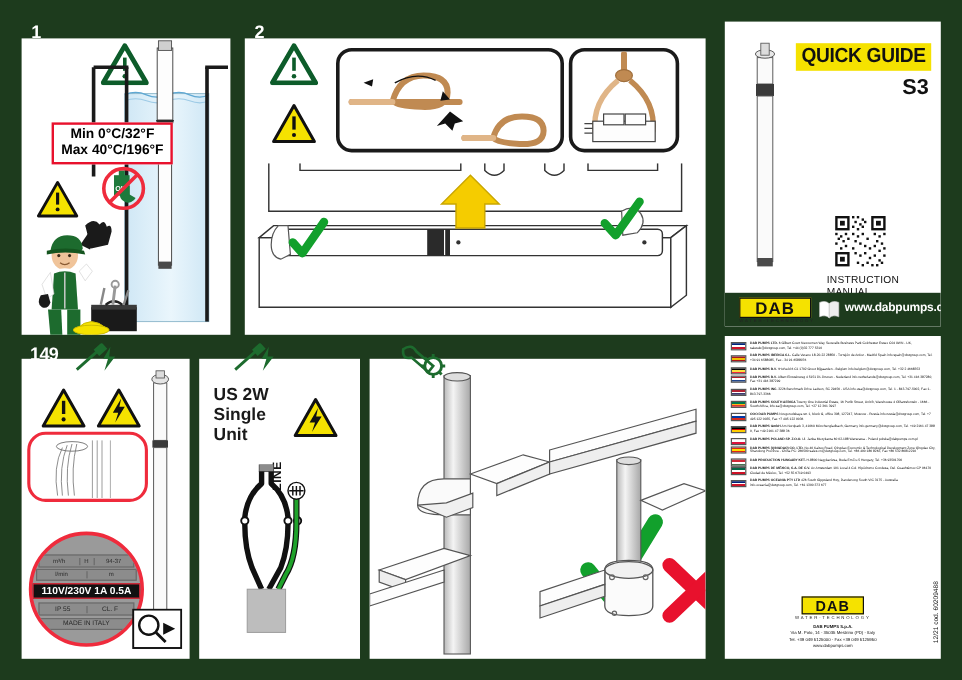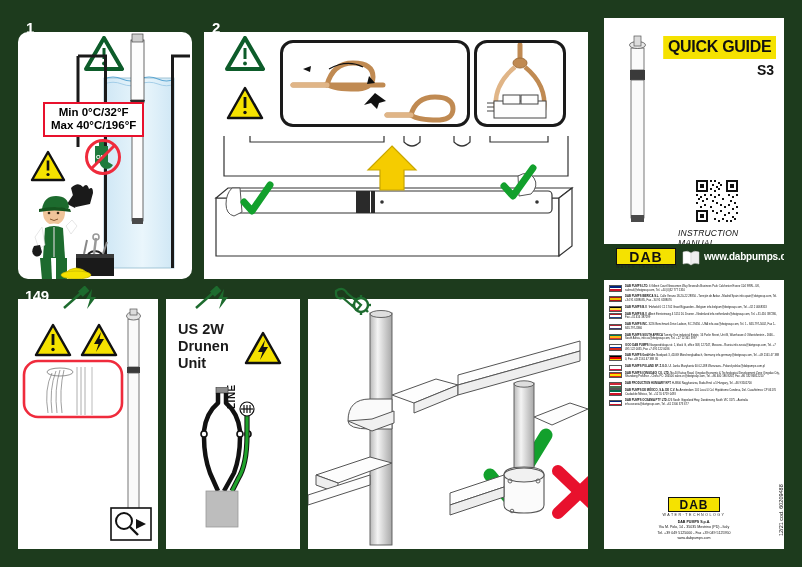--- a/index.html
+++ b/index.html
@@ -70,21 +70,21 @@
     font-size: 17px;
     padding: 1px 5px 2px 5px;
     letter-spacing: -0.3px;
     font-family: "Liberation Sans", sans-serif;
     transform: scaleX(0.94);
     transform-origin: right center;
   }
   .model {
     position: absolute;
     font-weight: bold;
-    font-size: 14px;
+    font-size: 18px;
     color: #111;
   }
   .instr {
     position: absolute;
     font-size: 8.5px;
     line-height: 1.22;
     color: #111;
     letter-spacing: 0.2px;
   }
 
@@ -153,21 +153,21 @@
     transform: rotate(-90deg);
     transform-origin: left top;
     white-space: nowrap;
   }
 </style>
 </head>
 <body>
 
 <div class="page">
 
-  <div class="panel" style="left:18px; top:32px; width:174px; height:247px;border-radius:10px;">
+  <div class="panel" style="left:18px; top:32px; width:174px; height:247px;">
 
     <div class="tri" style="left:66px; top:4px;">
       <svg width="40" height="35" viewBox="0 0 40 35">
         <polygon points="20,2 38,33 2,33" fill="#fff" stroke="#0d5c2a" stroke-width="4" stroke-linejoin="round"></polygon>
         <rect x="18.5" y="12" width="3" height="11" fill="#0d5c2a"></rect>
         <circle cx="20" cy="27.5" r="1.9" fill="#0d5c2a"></circle>
       </svg>
     </div>
 
     <svg width="174" height="247" style="position:absolute;left:0;top:0;">
@@ -397,41 +397,61 @@
         <path d="M38,11 q-6,19 -3,43"></path>
         <path d="M42,11 q-5,20 -2,43"></path>
       </g>
       <ellipse cx="38" cy="13" rx="13" ry="4" fill="none" stroke="#777" stroke-width="0.8"></ellipse>
       <line x1="55" y1="8" x2="55" y2="56" stroke="#999" stroke-width="0.8"></line>
       <line x1="59" y1="8" x2="59" y2="56" stroke="#999" stroke-width="0.8"></line>
       <line x1="63" y1="8" x2="63" y2="56" stroke="#999" stroke-width="0.8"></line>
       <line x1="70" y1="8" x2="70" y2="56" stroke="#aaa" stroke-width="0.8"></line>
     </svg>
 
+    <div style="position:absolute; left:6px; top:144px; width:96px; height:96px;
+                border:3px solid #ef2b3c; border-radius:50%; background:#9a9a9a; overflow:hidden;">
+      <div style="position:absolute; left:5px; top:16px; right:5px; height:11px; background:#8c8c8c; border:0.6px solid #6a6a6a; display:flex; font-size:5px; color:#2a2a2a; align-items:center;">
+        <span style="flex:1; text-align:center;">m³/h</span>
+        <span style="flex:0 0 12px; text-align:center; border-left:0.6px solid #6a6a6a;">H</span>
+        <span style="flex:1; text-align:center; border-left:0.6px solid #6a6a6a;">94-37</span>
+      </div>
+      <div style="position:absolute; left:3px; top:28px; right:3px; height:10px; background:#8c8c8c; border:0.6px solid #6a6a6a; display:flex; font-size:5px; color:#2a2a2a; align-items:center;">
+        <span style="flex:1; text-align:center;">l/min</span>
+        <span style="flex:1; text-align:center; border-left:0.6px solid #6a6a6a;">m</span>
+      </div>
+      <div style="position:absolute; left:0px; top:40px; right:0px; height:13px; background:#111; border:1.4px solid #ef2b3c;
+                  color:#fff; font-size:8.5px; font-weight:bold; text-align:center; line-height:11px;">110V/230V  1A  0.5A</div>
+      <div style="position:absolute; left:5px; top:56px; right:5px; height:11px; background:#8c8c8c; border:0.6px solid #6a6a6a; display:flex; font-size:5.5px; color:#2a2a2a; align-items:center;">
+        <span style="flex:1; text-align:center;">IP 55</span>
+        <span style="flex:1; text-align:center; border-left:0.6px solid #6a6a6a;">CL. F</span>
+      </div>
+      <div style="position:absolute; left:6px; top:69px; right:6px; height:10px; background:#8c8c8c; border:0.6px solid #6a6a6a;
+                  font-size:5.5px; color:#2a2a2a; text-align:center; line-height:9px;">MADE IN ITALY</div>
+    </div>
 
     <svg width="42" height="34" style="position:absolute;left:92px;top:208px;">
       <rect x="1" y="1" width="40" height="32" fill="#fff" stroke="#111" stroke-width="1.6"></rect>
       <circle cx="14" cy="14" r="8" fill="none" stroke="#111" stroke-width="2"></circle>
       <line x1="20" y1="20" x2="28" y2="28" stroke="#111" stroke-width="2.4"></line>
       <polygon points="26,12 36,17 26,22" fill="#111"></polygon>
     </svg>
   </div>
   <div class="step-badge" style="left:25px; top:288px;">149</div>
 
   <svg width="46" height="26" style="position:absolute;left:60px;top:286px;">
     <line x1="4" y1="22" x2="22" y2="6" stroke="#1d6b2e" stroke-width="2.4"></line>
     <rect x="19" y="2" width="9" height="7" transform="rotate(-42 23 5)" fill="#1d6b2e"></rect>
     <polygon points="32,3 26,13 30,13 27,23 36,11 31,11" fill="#1d6b2e"></polygon>
   </svg>
 
   <div class="panel" style="left:166px; top:299px; width:134px; height:250px;">
 
     <div class="us2w" style="left:12px; top:22px;">
       <div>US 2W</div>
-      <div>Drunen</div>
+      <div>Single</div>
       <div>Unit</div>
     </div>
 
     <div class="tri" style="left:78px; top:32px;">
       <svg width="38" height="34" viewBox="0 0 38 34">
         <polygon points="19,2 36,32 2,32" fill="#f5e200" stroke="#111" stroke-width="2.5" stroke-linejoin="round"></polygon>
         <polygon points="21,9 14,21 18.5,21 16,29 24,16 19.5,16" fill="#111"></polygon>
       </svg>
     </div>
 
@@ -602,21 +622,21 @@
         <rect x="42" y="34" width="2" height="2"></rect>
           <rect x="20" y="40" width="2" height="2"></rect>
           <rect x="24" y="42" width="2" height="2"></rect>
         <rect x="28" y="40" width="2" height="2"></rect>
           <rect x="32" y="42" width="2" height="2"></rect>
           <rect x="36" y="42" width="2" height="2"></rect>
         <rect x="40" y="40" width="2" height="2"></rect>
       </g>
     </svg>
 
-    <div class="instr" style="left:74px; top:210px;font-style:italic;">
+    <div class="instr" style="left:85px; top:210px;">
       <div>INSTRUCTION</div>
       <div>MANUAL</div>
     </div>
 
     <div style="position:absolute; left:0; bottom:0; width:100%; height:28px; background:#1d3b1d;">
       <div class="dab-logo" style="left:12px; top:4px; width:60px; height:17px; font-size:14px; line-height:17px;">DAB</div>
       <div class="dab-tag" style="left:12px; top:21px; width:60px;">WATER·TECHNOLOGY</div>
 
       <svg width="18" height="18" style="position:absolute;left:78px;top:5px;">
         <path d="M1,3 q5,-2 8,1 l0,12 q-3,-3 -8,-1 z" fill="#fff" stroke="#ccc" stroke-width="0.5"></path>

